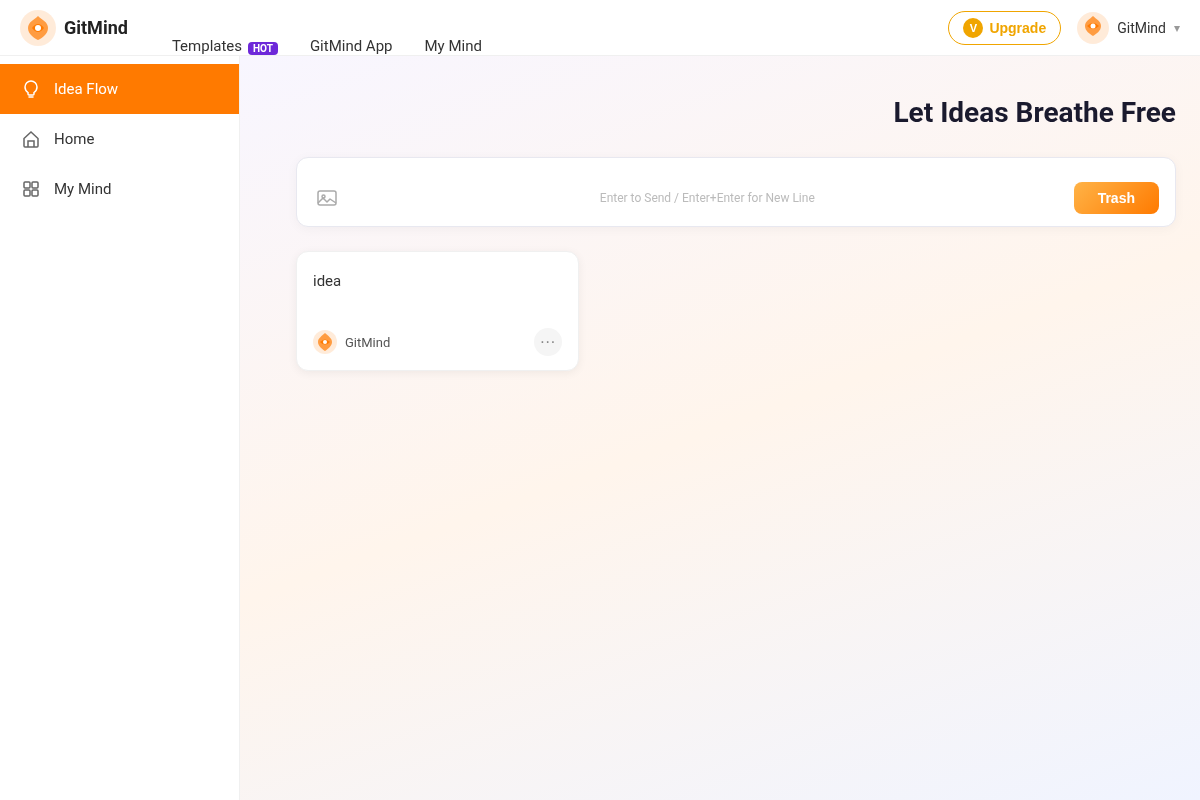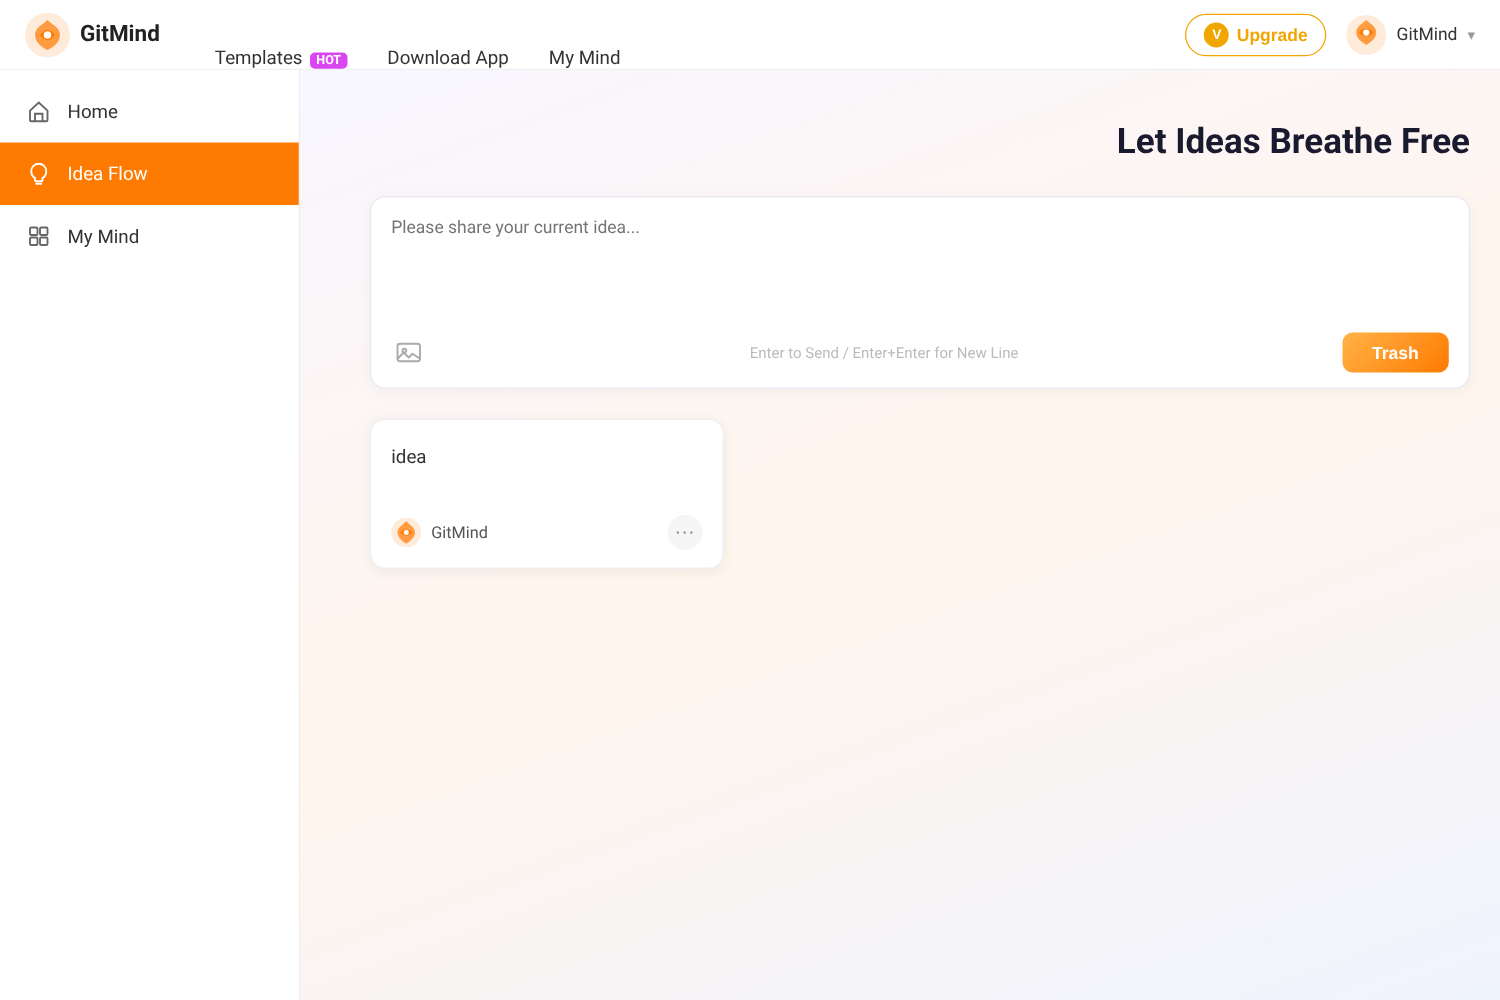--- a/index.html
+++ b/index.html
@@ -44,21 +44,21 @@
       gap: 6px;
       padding: 6px 12px;
       font-size: 15px;
       color: #333;
       cursor: pointer;
       border-radius: 6px;
       text-decoration: none;
       margin-top: 36px;
     }
     .hot-badge {
-      background: #d946ef;
+      background: #6d28d9;
       color: #fff;
       font-size: 10px;
       font-weight: 700;
       padding: 1px 5px;
       border-radius: 4px;
       text-transform: uppercase;
     }
     .header-right {
       display: flex;
       align-items: center;
@@ -320,21 +320,21 @@
     </svg>
     <span class="logo-text">GitMind</span>
   </div>
 
   <nav class="header-nav">
     <a class="nav-item">
       <span>Templates</span>
       <span class="hot-badge">Hot</span>
     </a>
     <a class="nav-item">
-      <span>Download App</span>
+      <span>GitMind App</span>
     </a>
     <a class="nav-item">
       <span>My Mind</span>
     </a>
   </nav>
 
   <div class="header-right">
     <button class="upgrade-btn">
       <span class="upgrade-icon">V</span>
       <span>Upgrade</span>
@@ -349,38 +349,38 @@
       <span>GitMind</span>
       <span class="chevron-icon">▾</span>
     </div>
   </div>
 </header>
 
 <div class="layout">
 
   <aside class="sidebar">
 
+    <div class="sidebar-item active">
+      <span class="sidebar-icon">
+        <svg width="20" height="20" viewBox="0 0 20 20" fill="none">
+          <path d="M10 2a6 6 0 016 6c0 2.5-1.5 4.5-3 5.5V15a1 1 0 01-1 1H8a1 1 0 01-1-1v-1.5C5.5 12.5 4 10.5 4 8a6 6 0 016-6z" stroke="#fff" stroke-width="1.5" fill="none"></path>
+          <path d="M8 18h4" stroke="#fff" stroke-width="1.5" stroke-linecap="round"></path>
+        </svg>
+      </span>
+      <span>Idea Flow</span>
+    </div>
+
     <div class="sidebar-item">
       <span class="sidebar-icon">
         <svg width="20" height="20" viewBox="0 0 20 20" fill="none">
           <path d="M3 9.5L10 3l7 6.5V17a1 1 0 01-1 1H4a1 1 0 01-1-1V9.5z" stroke="#666" stroke-width="1.5" fill="none"></path>
           <path d="M7 18v-6h6v6" stroke="#666" stroke-width="1.5"></path>
         </svg>
       </span>
       <span>Home</span>
-    </div>
-
-    <div class="sidebar-item active">
-      <span class="sidebar-icon">
-        <svg width="20" height="20" viewBox="0 0 20 20" fill="none">
-          <path d="M10 2a6 6 0 016 6c0 2.5-1.5 4.5-3 5.5V15a1 1 0 01-1 1H8a1 1 0 01-1-1v-1.5C5.5 12.5 4 10.5 4 8a6 6 0 016-6z" stroke="#fff" stroke-width="1.5" fill="none"></path>
-          <path d="M8 18h4" stroke="#fff" stroke-width="1.5" stroke-linecap="round"></path>
-        </svg>
-      </span>
-      <span>Idea Flow</span>
     </div>
 
     <div class="sidebar-item">
       <span class="sidebar-icon">
         <svg width="20" height="20" viewBox="0 0 20 20" fill="none">
           <rect x="3" y="3" width="6" height="6" rx="1" stroke="#666" stroke-width="1.5"></rect>
           <rect x="11" y="3" width="6" height="6" rx="1" stroke="#666" stroke-width="1.5"></rect>
           <rect x="3" y="11" width="6" height="6" rx="1" stroke="#666" stroke-width="1.5"></rect>
           <rect x="11" y="11" width="6" height="6" rx="1" stroke="#666" stroke-width="1.5"></rect>
         </svg>
@@ -393,21 +393,20 @@
   </aside>
 
   <main class="main">
 
 
     <div class="content-area">
 
       <h1 class="main-title">Let Ideas Breathe Free</h1>
 
       <div class="idea-box">
-        <textarea class="idea-textarea" placeholder="Please share your current idea..." style=""></textarea>
         <div class="idea-box-footer">
           <div class="image-upload-icon">
             <svg width="22" height="22" viewBox="0 0 22 22" fill="none">
               <rect x="2" y="4" width="18" height="14" rx="2" stroke="#aaa" stroke-width="1.5"></rect>
               <circle cx="7.5" cy="9.5" r="1.5" stroke="#aaa" stroke-width="1.5"></circle>
               <path d="M2 16l5-5 4 4 3-3 6 4" stroke="#aaa" stroke-width="1.5" stroke-linejoin="round"></path>
             </svg>
           </div>
           <span class="hint-text">Enter to Send / Enter+Enter for New Line</span>
           <button class="send-btn">Trash</button>

